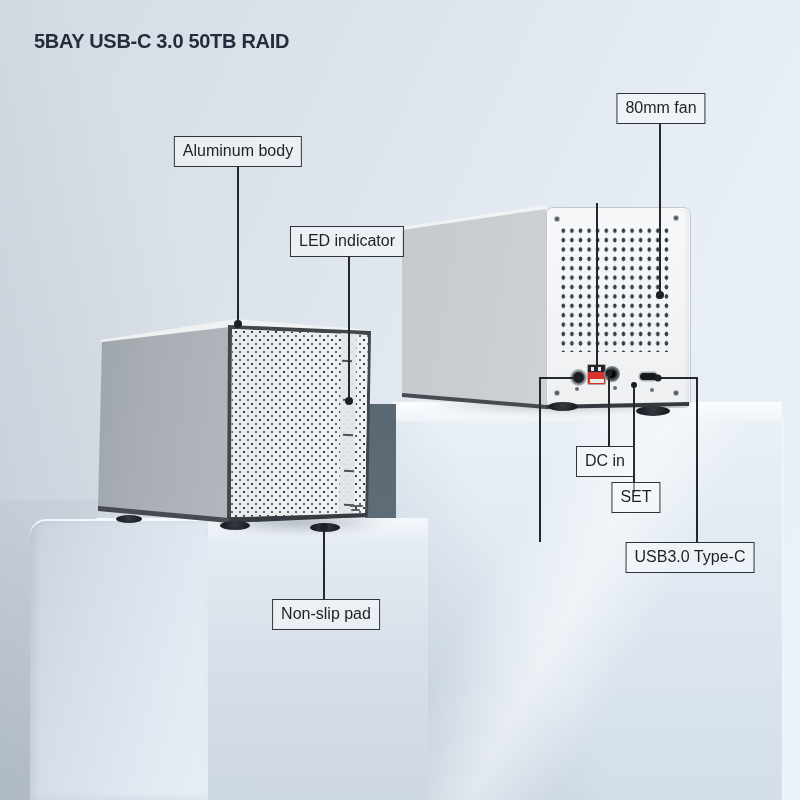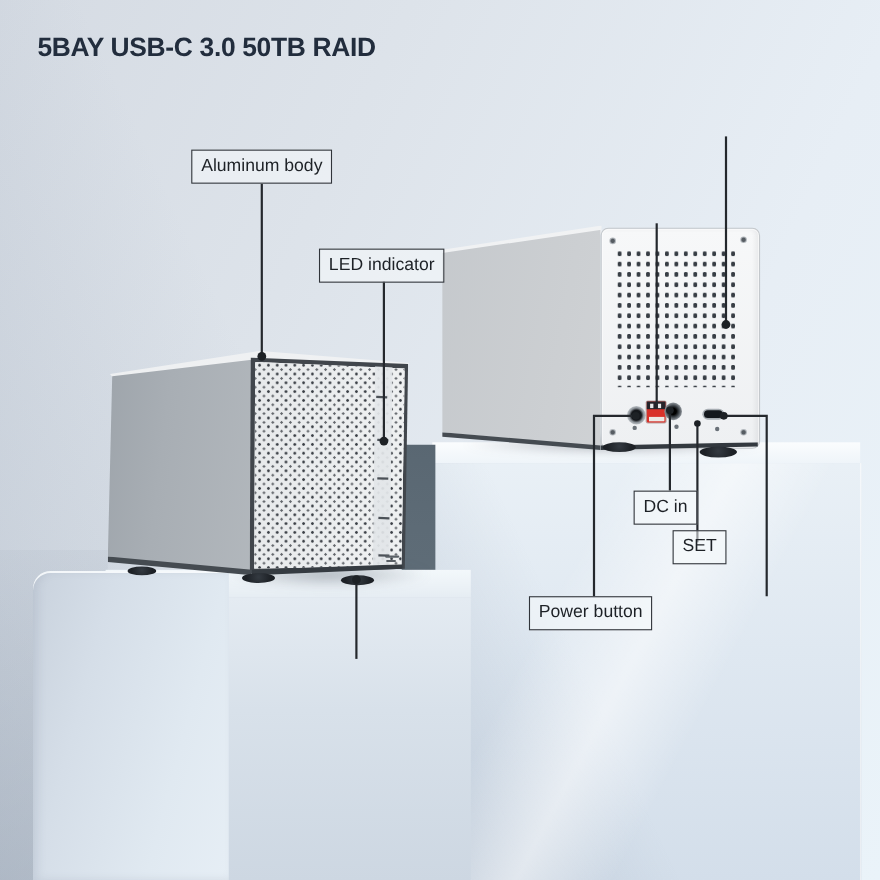--- a/index.html
+++ b/index.html
@@ -99,21 +99,21 @@
     font-weight:bold;white-space:nowrap;}
   .logo-front{left:140px;top:404px;font-size:11.5px;transform:rotate(-6deg);letter-spacing:0.2px;}
   .logo-rear{left:446px;top:318px;font-size:11px;transform:rotate(-7deg);letter-spacing:0.2px;}
 
   
   .callouts{position:absolute;inset:0;z-index:10;pointer-events:none;}
   .callout-label{position:absolute;transform:translateX(-50%);z-index:11;
     border:1.5px solid #30343a;background:rgba(245,249,252,0.55);
     color:#1d2126;font-size:16px;line-height:1.3;padding:4px 8px;white-space:nowrap;}
   .page-title{position:absolute;left:34px;top:30px;z-index:12;color:#222d3d;
-    font-size:24px;font-weight:bold;letter-spacing:-0.3px;}
+    font-size:20px;font-weight:bold;letter-spacing:-0.3px;}
 </style>
 </head>
 <body>
 
 <div class="scene">
 
   <div class="abs wall-shade-left"></div>
   <div class="abs podium-right-top"></div>
   <div class="abs podium-right-face"></div>
   <div class="layer gap-shadow"></div>
@@ -215,18 +215,20 @@
       <circle cx="660" cy="295" r="4"></circle>
       <circle cx="609" cy="373" r="3.5"></circle>
       <circle cx="634" cy="385" r="2.5"></circle>
       <circle cx="578" cy="378" r="3.5"></circle>
       <circle cx="658" cy="378" r="3.5"></circle>
     </g>
   </svg>
 
   <div class="callout-label" style="left:238px;top:136px">Aluminum body</div>
   <div class="callout-label" style="left:347px;top:226px">LED indicator</div>
+  <div class="callout-label" style="left:661px;top:93px">80mm fan</div>
   <div class="callout-label" style="left:605px;top:446px">DC in</div>
   <div class="callout-label" style="left:636px;top:482px">SET</div>
-  <div class="callout-label" style="left:537px;top:542px">Power button</div>
+  <div class="callout-label" style="left:690px;top:542px">USB3.0 Type-C</div>
+  <div class="callout-label" style="left:326px;top:599px">Non-slip pad</div>
 
   <div class="page-title">5BAY USB-C 3.0 50TB RAID</div>
 </div>
 
 </body></html>

